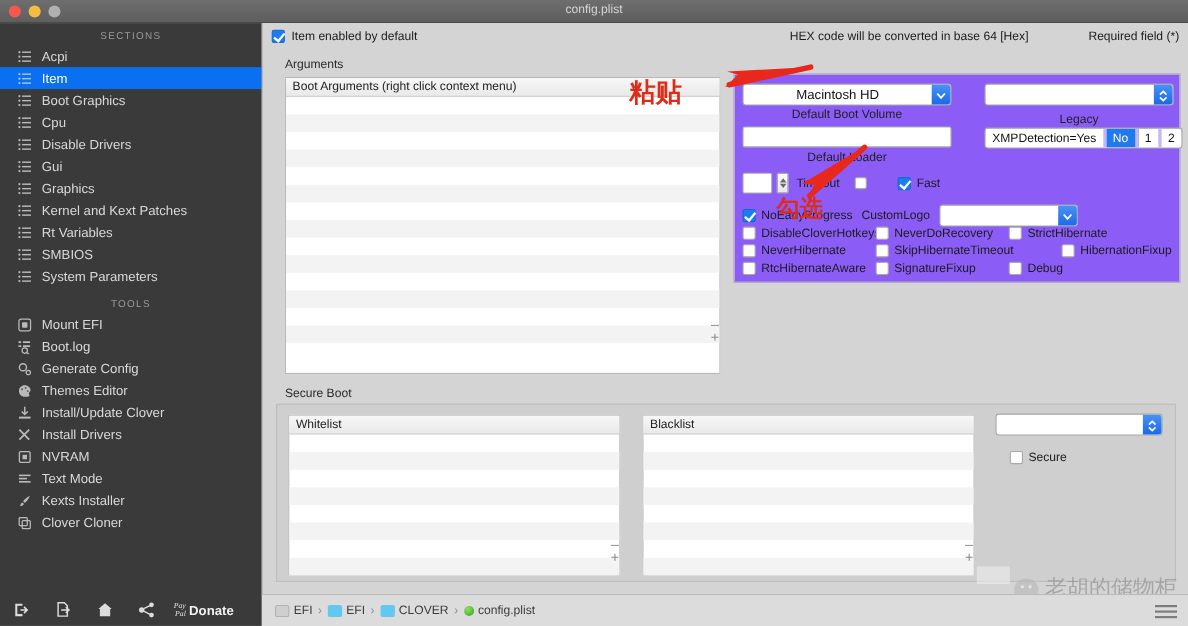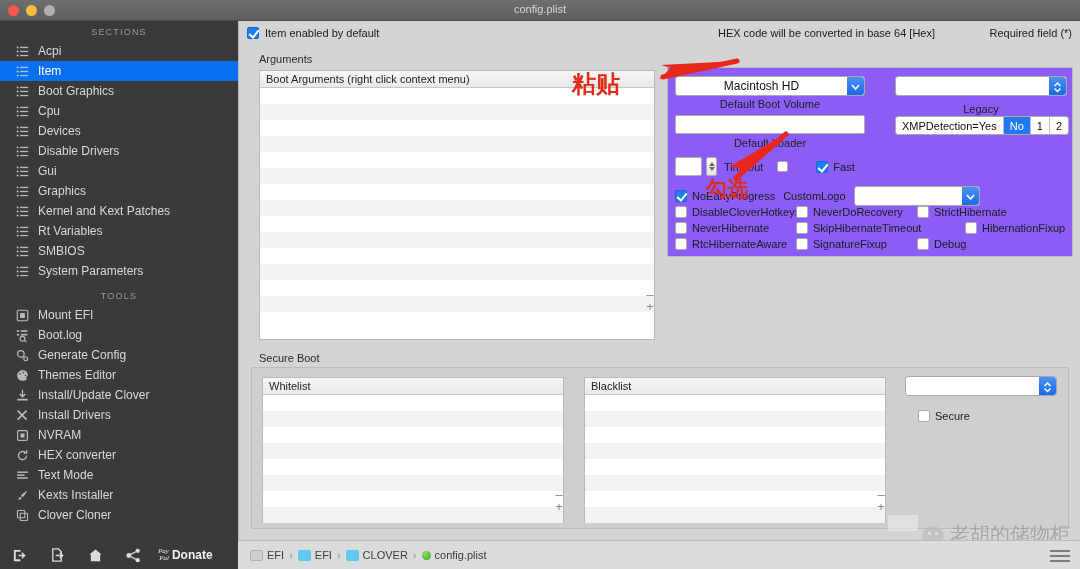--- a/index.html
+++ b/index.html
@@ -123,21 +123,21 @@
   .stepper::before, .stepper::after {
     content: ""; position: absolute; left: 2px; border-left: 3px solid transparent;
     border-right: 3px solid transparent;
   }
   .stepper::before { top: 4px; border-bottom: 4px solid #6a6a6a; }
   .stepper::after { bottom: 4px; border-top: 4px solid #6a6a6a; }
 
   .seg { display: flex; height: 19px; border: 1px solid #a8a8a8; border-radius: 3px;
          overflow: hidden; background: #fff; }
   .seg div { font-size: 11px; display: flex; align-items: center; justify-content: center;
-             border-right: 1px solid #c4b5fd; color: #111; padding: 0 6px; }
+             border-right: 3px solid #c4b5fd; color: #111; padding: 0 6px; }
   .seg div:last-child { border-right: 0; }
   .seg div.on { background: #2079ef; color: #fff; }
 
   
   .anno-text {
     position: absolute; color: #e02b18; font-weight: bold;
     font-family: "DejaVu Sans", sans-serif;
   }
   .arrow { position: absolute; }
 
@@ -241,33 +241,20 @@
           <span class="side-ico">
             <svg width="13" height="13" viewBox="0 0 16 16">
               <circle cx="2" cy="3" r="1.2" fill="#d0d0d0"></circle>
               <circle cx="2" cy="8" r="1.2" fill="#d0d0d0"></circle>
               <circle cx="2" cy="13" r="1.2" fill="#d0d0d0"></circle>
               <rect x="5" y="2.2" width="10" height="1.6" fill="#d0d0d0"></rect>
               <rect x="5" y="7.2" width="10" height="1.6" fill="#d0d0d0"></rect>
               <rect x="5" y="12.2" width="10" height="1.6" fill="#d0d0d0"></rect>
             </svg>
           </span>
-          <span>Devices</span>
-        </div>
-        <div class="side-item">
-          <span class="side-ico">
-            <svg width="13" height="13" viewBox="0 0 16 16">
-              <circle cx="2" cy="3" r="1.2" fill="#d0d0d0"></circle>
-              <circle cx="2" cy="8" r="1.2" fill="#d0d0d0"></circle>
-              <circle cx="2" cy="13" r="1.2" fill="#d0d0d0"></circle>
-              <rect x="5" y="2.2" width="10" height="1.6" fill="#d0d0d0"></rect>
-              <rect x="5" y="7.2" width="10" height="1.6" fill="#d0d0d0"></rect>
-              <rect x="5" y="12.2" width="10" height="1.6" fill="#d0d0d0"></rect>
-            </svg>
-          </span>
           <span>Disable Drivers</span>
         </div>
         <div class="side-item">
           <span class="side-ico">
             <svg width="13" height="13" viewBox="0 0 16 16">
               <circle cx="2" cy="3" r="1.2" fill="#d0d0d0"></circle>
               <circle cx="2" cy="8" r="1.2" fill="#d0d0d0"></circle>
               <circle cx="2" cy="13" r="1.2" fill="#d0d0d0"></circle>
               <rect x="5" y="2.2" width="10" height="1.6" fill="#d0d0d0"></rect>
               <rect x="5" y="7.2" width="10" height="1.6" fill="#d0d0d0"></rect>
@@ -404,29 +391,20 @@
           <span>Install Drivers</span>
         </div>
         <div class="side-item">
           <span class="side-ico">
             <svg width="13" height="13" viewBox="0 0 16 16">
               <rect x="2" y="2" width="12" height="12" rx="1.5" fill="none" stroke="#d0d0d0" stroke-width="1.5"></rect>
               <rect x="5.5" y="5.5" width="5" height="5" fill="#d0d0d0"></rect>
             </svg>
           </span>
           <span>NVRAM</span>
-        </div>
-        <div class="side-item">
-          <span class="side-ico">
-            <svg width="13" height="13" viewBox="0 0 16 16">
-              <path d="M13 8a5 5 0 1 1-1.6-3.6" stroke="#d0d0d0" stroke-width="1.6" fill="none"></path>
-              <path d="M13 1.5V5h-3.4" stroke="#d0d0d0" stroke-width="1.6" fill="none"></path>
-            </svg>
-          </span>
-          <span>HEX converter</span>
         </div>
         <div class="side-item">
           <span class="side-ico">
             <svg width="13" height="13" viewBox="0 0 16 16">
               <rect x="1.5" y="3" width="13" height="1.8" fill="#d0d0d0"></rect>
               <rect x="1.5" y="6.6" width="9" height="1.8" fill="#d0d0d0"></rect>
               <rect x="1.5" y="10.2" width="13" height="1.8" fill="#d0d0d0"></rect>
             </svg>
           </span>
           <span>Text Mode</span>

